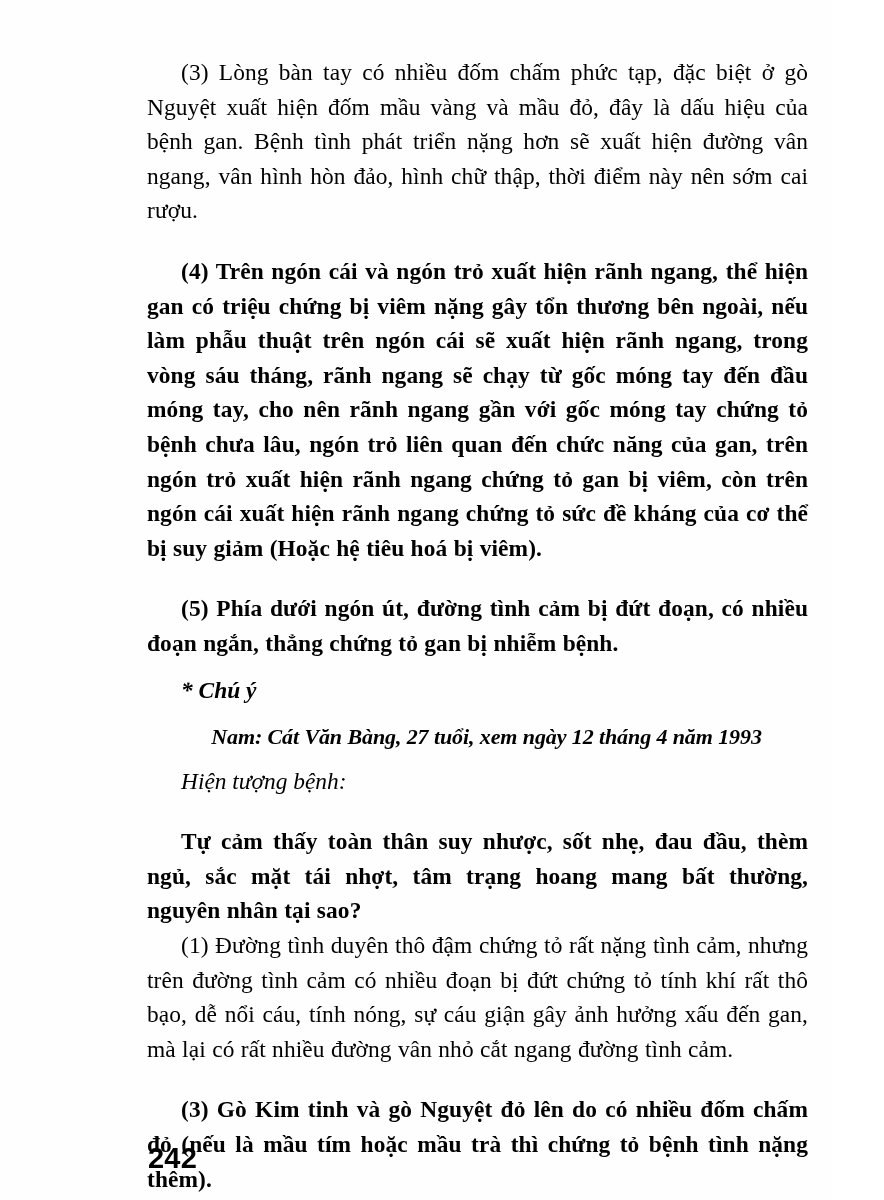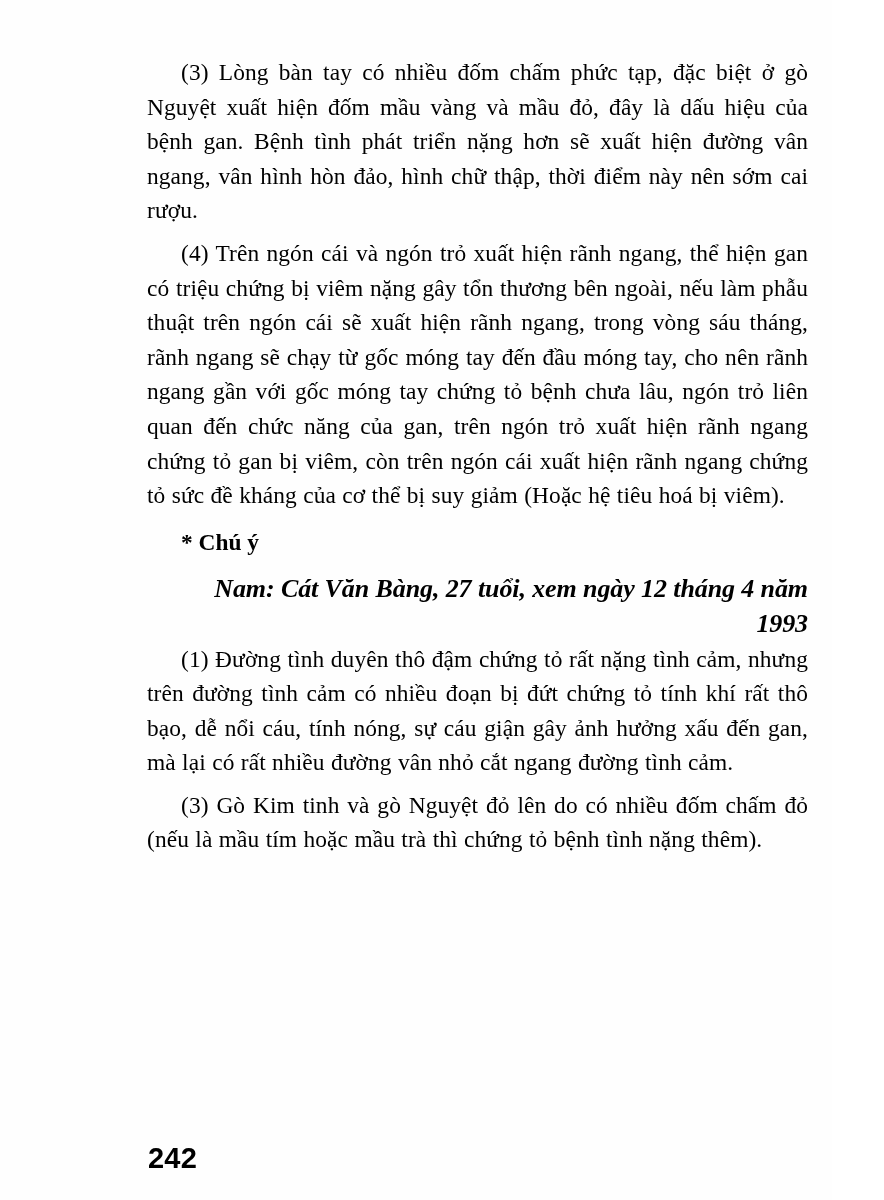--- a/index.html
+++ b/index.html
@@ -32,43 +32,45 @@
     padding: 0;
     font-size: 23.4px;
     line-height: 34.6px;
     text-align: justify;
     text-justify: inter-word;
     text-indent: 34px;
     letter-spacing: 0.1px;
     word-spacing: 0.4px;
   }
   p.gap {
-    margin-top: 8px;
+    margin-top: 26px;
+    font-weight: bold;
   }
   p.gap-lg {
     margin-top: 0;
   }
   .heading-note {
     margin: 12px 0 0 0;
     padding: 0;
     font-size: 23.4px;
     line-height: 34.6px;
     font-weight: bold;
+    font-style: italic;
     text-indent: 34px;
     text-align: left;
   }
   .heading-case {
     margin: 13px 0 0 0;
     padding: 0;
-    font-size: 26px;
+    font-size: 22px;
     line-height: 34.6px;
     font-weight: bold;
     font-style: italic;
     text-indent: 18px;
-    text-align: right;
+    text-align: center;
     letter-spacing: -0.1px;
   }
   .subheading {
     margin: 9px 0 0 0;
     padding: 0;
     font-size: 23.4px;
     line-height: 34.6px;
     font-style: italic;
     text-indent: 34px;
     text-align: left;
@@ -87,27 +89,30 @@
 <body>
 
 <div class="page">
 
   <div class="text-block">
 
     <p class="para">(3) Lòng bàn tay có nhiều đốm chấm phức tạp, đặc biệt ở gò Nguyệt xuất hiện đốm mầu vàng và mầu đỏ, đây là dấu hiệu của bệnh gan. Bệnh tình phát triển nặng hơn sẽ xuất hiện đường vân ngang, vân hình hòn đảo, hình chữ thập, thời điểm này nên sớm cai rượu.</p>
 
     <p class="para gap">(4) Trên ngón cái và ngón trỏ xuất hiện rãnh ngang, thể hiện gan có triệu chứng bị viêm nặng gây tổn thương bên ngoài, nếu làm phẫu thuật trên ngón cái sẽ xuất hiện rãnh ngang, trong vòng sáu tháng, rãnh ngang sẽ chạy từ gốc móng tay đến đầu móng tay, cho nên rãnh ngang gần với gốc móng tay chứng tỏ bệnh chưa lâu, ngón trỏ liên quan đến chức năng của gan, trên ngón trỏ xuất hiện rãnh ngang chứng tỏ gan bị viêm, còn trên ngón cái xuất hiện rãnh ngang chứng tỏ sức đề kháng của cơ thể bị suy giảm (Hoặc hệ tiêu hoá bị viêm).</p>
 
+    <p class="para gap">(5) Phía dưới ngón út, đường tình cảm bị đứt đoạn, có nhiều đoạn ngắn, thẳng chứng tỏ gan bị nhiễm bệnh.</p>
 
     <p class="heading-note">* Chú ý</p>
 
 
     <p class="heading-case">Nam: Cát Văn Bàng, 27 tuổi, xem ngày 12 tháng 4 năm 1993</p>
 
+    <p class="subheading">Hiện tượng bệnh:</p>
 
+    <p class="para gap">Tự cảm thấy toàn thân suy nhược, sốt nhẹ, đau đầu, thèm ngủ, sắc mặt tái nhợt, tâm trạng hoang mang bất thường, nguyên nhân tại sao?</p>
 
     <p class="para gap-lg">(1) Đường tình duyên thô đậm chứng tỏ rất nặng tình cảm, nhưng trên đường tình cảm có nhiều đoạn bị đứt chứng tỏ tính khí rất thô bạo, dễ nổi cáu, tính nóng, sự cáu giận gây ảnh hưởng xấu đến gan, mà lại có rất nhiều đường vân nhỏ cắt ngang đường tình cảm.</p>
 
 
     <p class="para gap">(3) Gò Kim tinh và gò Nguyệt đỏ lên do có nhiều đốm chấm đỏ (nếu là mầu tím hoặc mầu trà thì chứng tỏ bệnh tình nặng thêm).</p>
 
   </div>
 
   <div class="page-number">242</div>
 

